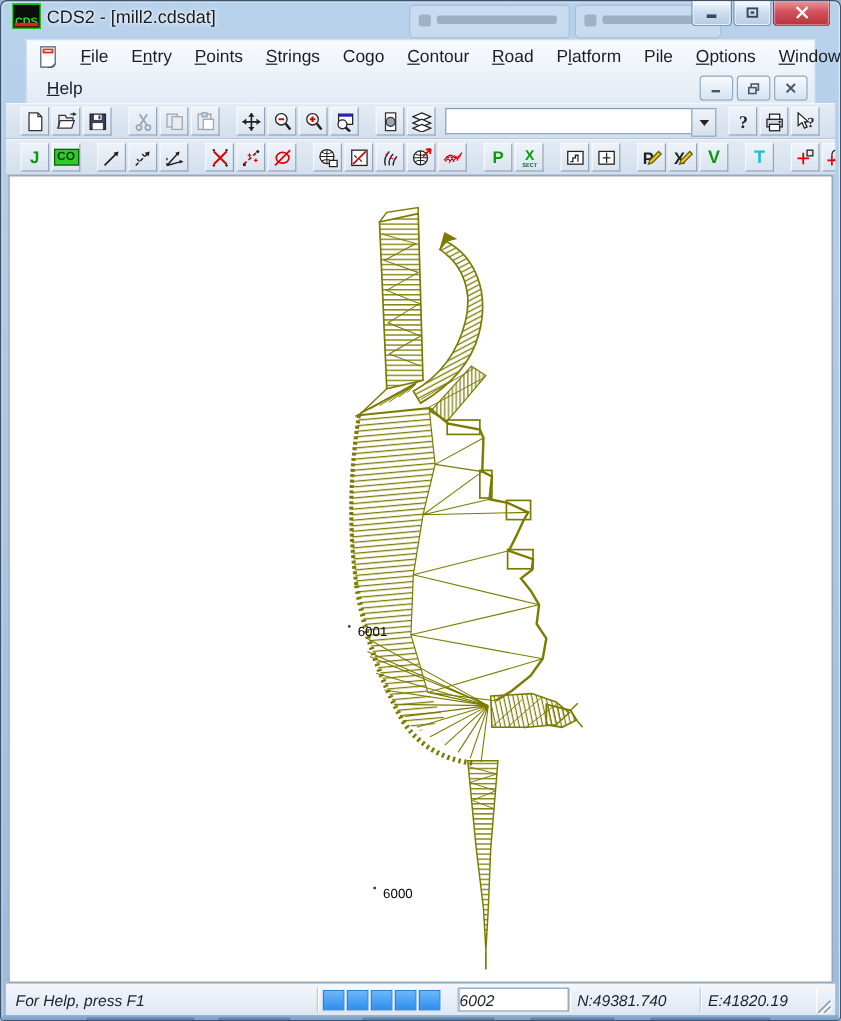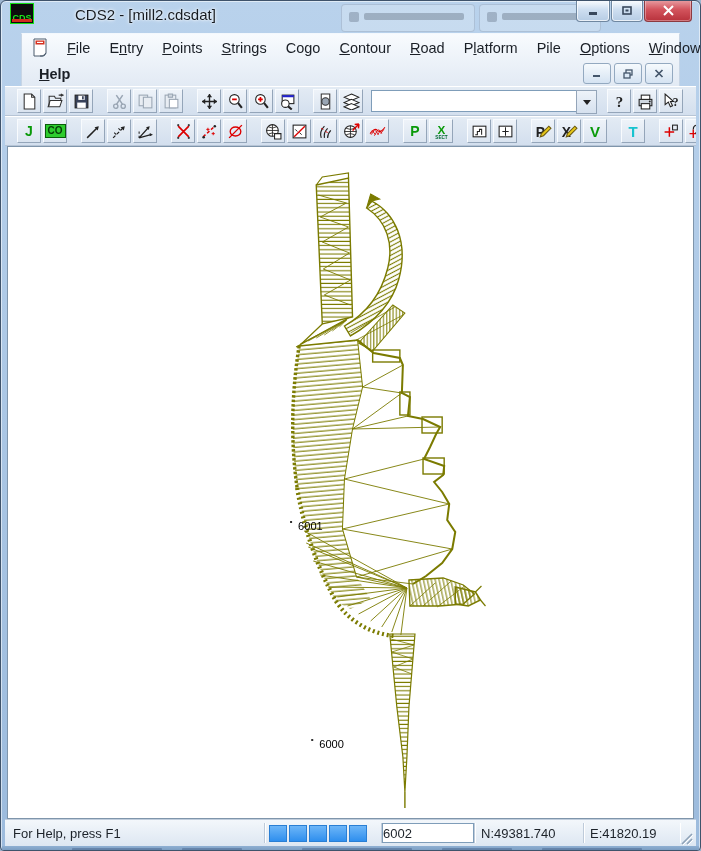--- a/index.html
+++ b/index.html
@@ -7,21 +7,21 @@
        background:linear-gradient(#b9d2ec,#9cbbdd);overflow:hidden;box-shadow:inset 0 0 0 1px rgba(255,255,255,.55);}
   
   .titlebar{position:relative;height:32px;}
   .ghost{position:absolute;background:rgba(255,255,255,.22);border:1px solid rgba(110,130,155,.30);border-radius:4px;}
   .ghost .smudge{position:absolute;top:8px;left:22px;right:10px;height:7px;background:rgba(90,102,118,.38);border-radius:2px;}
   .ghost .dot{position:absolute;top:7px;left:7px;width:10px;height:10px;background:rgba(120,135,155,.5);border-radius:2px;}
   .appicon{position:absolute;left:9px;top:2px;width:22px;height:19px;background:#0d0d0d;border:1px solid #15e015;
            display:flex;align-items:flex-end;justify-content:center;}
   .appicon b{color:#1be41b;font-size:9px;letter-spacing:0;font-family:"Liberation Sans",sans-serif;}
   .appicon i{position:absolute;left:1px;right:1px;bottom:1px;height:3px;background:#d42a1e;}
-  .wtitle{position:absolute;left:38px;top:5px;font-size:15px;color:#161b21;text-shadow:0 0 4px #fff,0 0 2px #fff;white-space:nowrap;margin-left:36px;}
+  .wtitle{position:absolute;left:38px;top:5px;font-size:15px;color:#161b21;text-shadow:0 0 4px #fff,0 0 2px #fff;white-space:nowrap;}
   .capbtns{position:absolute;right:8px;top:-1px;display:flex;}
   .capbtn{height:21px;border:1px solid #5f7апри落?; }
   .capbtn{height:21px;border:1px solid #6f87a0;border-top:none;background:linear-gradient(#fdfeff,#cfdff1 45%,#b6cce4);
           display:flex;align-items:center;justify-content:center;border-radius:0 0 4px 4px;margin-left:1px;box-shadow:inset 0 0 0 1px rgba(255,255,255,.7);}
   .capbtn.min{width:32px}.capbtn.max{width:30px}
   .capbtn.close{width:46px;background:linear-gradient(#e8a0a4,#d3545d 45%,#b8323c);border-color:#8c3a41;box-shadow:inset 0 0 0 1px rgba(255,255,255,.35);}
   .capbtn svg{display:block}
   
   .menus{background:linear-gradient(#f8fbfe,#e2eaf4);border-top:1px solid #f3f8fd;margin:0 20px;border-left:1px solid #c7d5e5;border-right:1px solid #c7d5e5;}
   .menurow{height:27px;display:flex;align-items:center;position:relative;}
@@ -43,21 +43,21 @@
   .combo input{width:198px;height:20px;border:1px solid #7f9db9;border-right:none;padding:0 3px;font-size:12px;}
   .combo .drop{width:19px;height:22px;background:linear-gradient(#eef3f9,#d6e1ee);border:1px solid #94a5b9;display:flex;align-items:center;justify-content:center;}
   .combo .drop b{width:0;height:0;border:4px solid transparent;border-top:5px solid #222;margin-top:4px;}
   .tglyph{font-weight:bold;font-size:13px;line-height:1;}
   
   .client{position:relative;margin:0 6px;height:671px;background:#fff;border:1px solid #7f95ab;overflow:hidden;padding-left:20px;}
   .client svg{position:absolute;inset:0;}
   
   .statusbar{height:26px;margin:0 4px;background:linear-gradient(#f3f7fb,#dde7f2);border-top:1px solid #c0cddc;
              display:flex;align-items:center;font-size:13px;color:#1c2229;padding:0 2px;}
-  .seg{height:20px;display:flex;align-items:center;padding:0 6px;border-right:1px solid #becbda;box-shadow:1px 0 0 #fff;}
+  .seg{height:20px;display:flex;align-items:center;padding:0 6px;border-right:1px solid #becbda;box-shadow:1px 0 0 #fff;font-style:italic;}
   .seg.help{flex:1;}
   .seg.progress{width:108px;padding:0 4px;gap:2px;}
   .block{width:16px;height:15px;background:linear-gradient(#6db6f8,#2f8fee);border:1px solid #2a7fd4;}
   .seg.pointbox{width:92px;padding:0;}
   .seg.pointbox .inner{width:100%;height:18px;background:#fff;border:1px solid #7f9db9;display:flex;align-items:center;padding:0 0;}
   .seg.north{width:96px;}
   .seg.east{width:84px;border-right:none;overflow:hidden;}
   .grip{width:14px;height:20px;align-self:flex-end;}
   
   .bottomframe{height:9px;margin:0 1px;background:linear-gradient(#8fb0d3,#6589af);position:relative;overflow:hidden;}
@@ -123,21 +123,21 @@
           <span class="menu-item"><u>C</u>ontour</span>
           <span class="menu-item"><u>R</u>oad</span>
           <span class="menu-item">P<u>l</u>atform</span>
           <span class="menu-item">Pile</span>
           <span class="menu-item"><u>O</u>ptions</span>
           <span class="menu-item"><u>W</u>indow</span>
         </nav>
   </div>
 
   <div class="menurow r2">
-    <nav id="menu2" style="display:flex;align-items:flex-end;margin-left:8px;font-weight:bold;">
+    <nav id="menu2" style="display:flex;align-items:flex-end;margin-left:8px;">
           <span class="menu-item"><u>H</u>elp</span>
         </nav>
     <div class="mdibtns">
       <div class="mdibtn">
             <svg width="10" height="8" viewBox="0 0 10 8">
               <rect x="1" y="5" width="7" height="2" fill="#44566b"></rect>
             </svg>
           </div>
       <div class="mdibtn">
             <svg width="11" height="10" viewBox="0 0 11 10">

